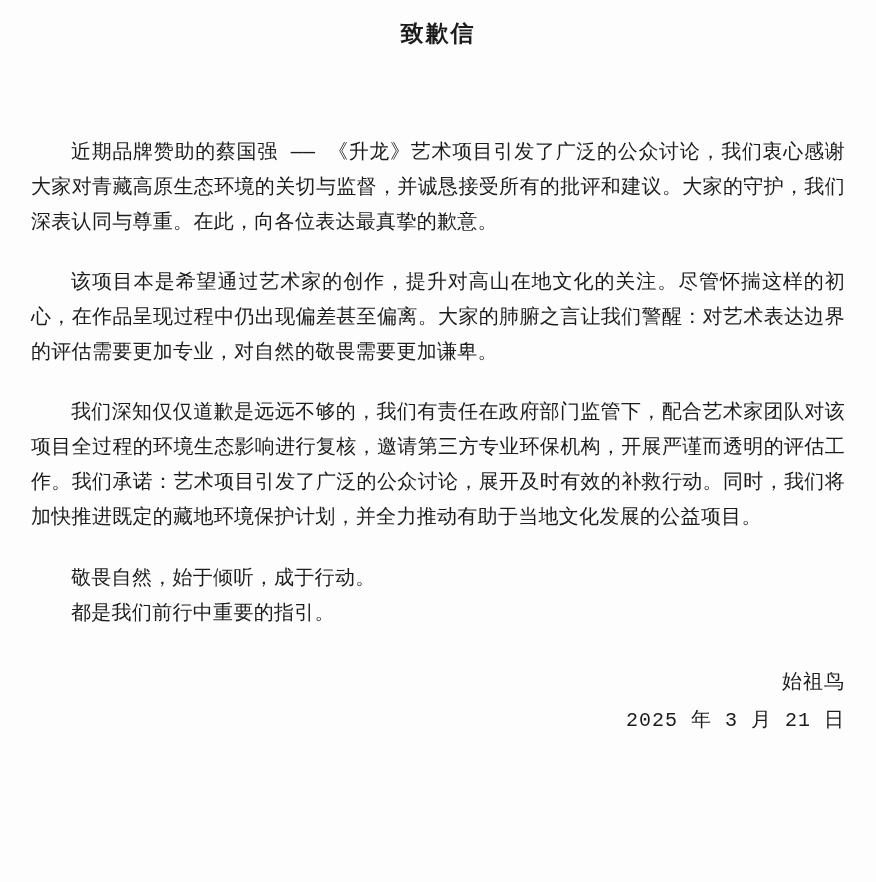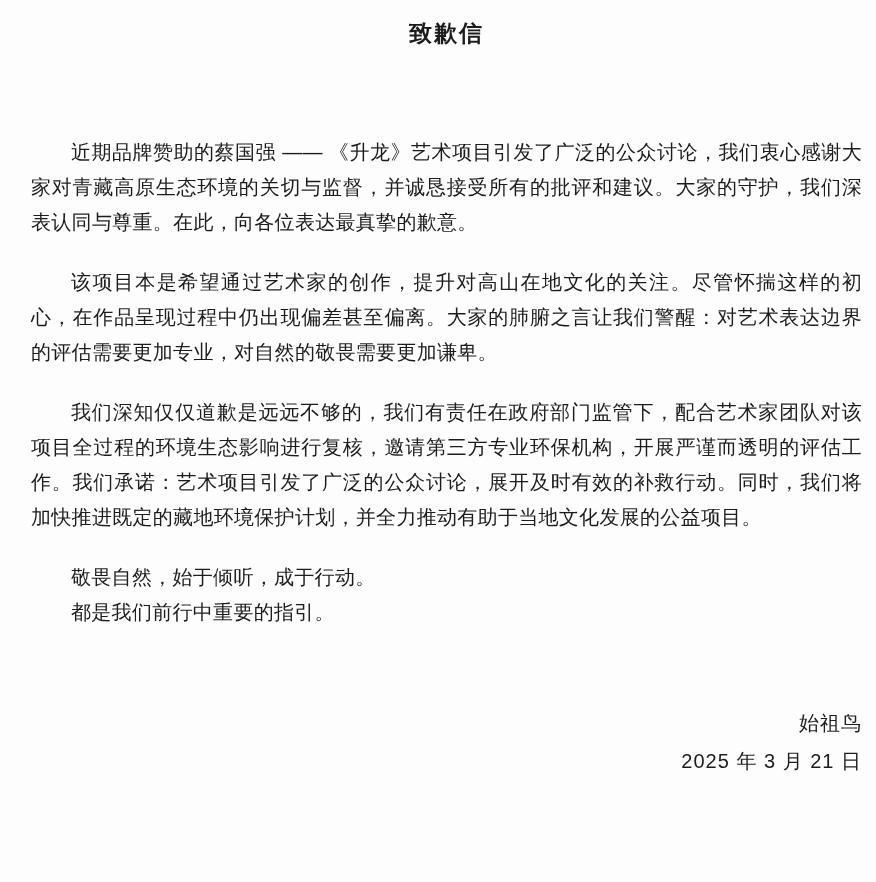--- a/index.html
+++ b/index.html
@@ -8,54 +8,56 @@
   }
   body {
     width: 876px;
     height: 882px;
     overflow: hidden;
     background: #fdfdfd;
     color: #1c1c1c;
     font-family: "Liberation Sans", sans-serif;
   }
   .letter {
-    padding: 18px 14px 0 31px;
+    padding: 18px 31px 0 31px;
   }
   .letter-title {
     margin: 0 0 86px 0;
     text-align: center;
     font-size: 23px;
     font-weight: 700;
     letter-spacing: 2px;
     color: #1c1c1c;
   }
   .para {
     margin: 0 0 25px 0;
     font-size: 20px;
     line-height: 35px;
     text-indent: 2em;
     text-align: justify;
     letter-spacing: 0.3px;
+    font-family: Liberation Mono, monospace;
   }
   .closing {
     margin-top: 25px;
   }
   .closing p {
     margin: 0;
     font-size: 20px;
     line-height: 35px;
     text-indent: 2em;
     letter-spacing: 0.3px;
   }
   .signature-block {
-    margin-top: 74px;
+    margin-top: 34px;
     text-align: right;
     font-size: 20px;
     line-height: 38px;
     letter-spacing: 1px;
+    font-family: Liberation Mono, monospace;
   }
 </style>
 </head>
 <body style="background: rgb(253, 253, 253); color: rgb(28, 28, 28);">
 
 <div class="letter">
   <h1 class="letter-title">致歉信</h1>
 
   <div class="letter-body">
     <p class="para">近期品牌赞助的蔡国强 —— 《升龙》艺术项目引发了广泛的公众讨论，我们衷心感谢大家对青藏高原生态环境的关切与监督，并诚恳接受所有的批评和建议。大家的守护，我们深表认同与尊重。在此，向各位表达最真挚的歉意。</p>

